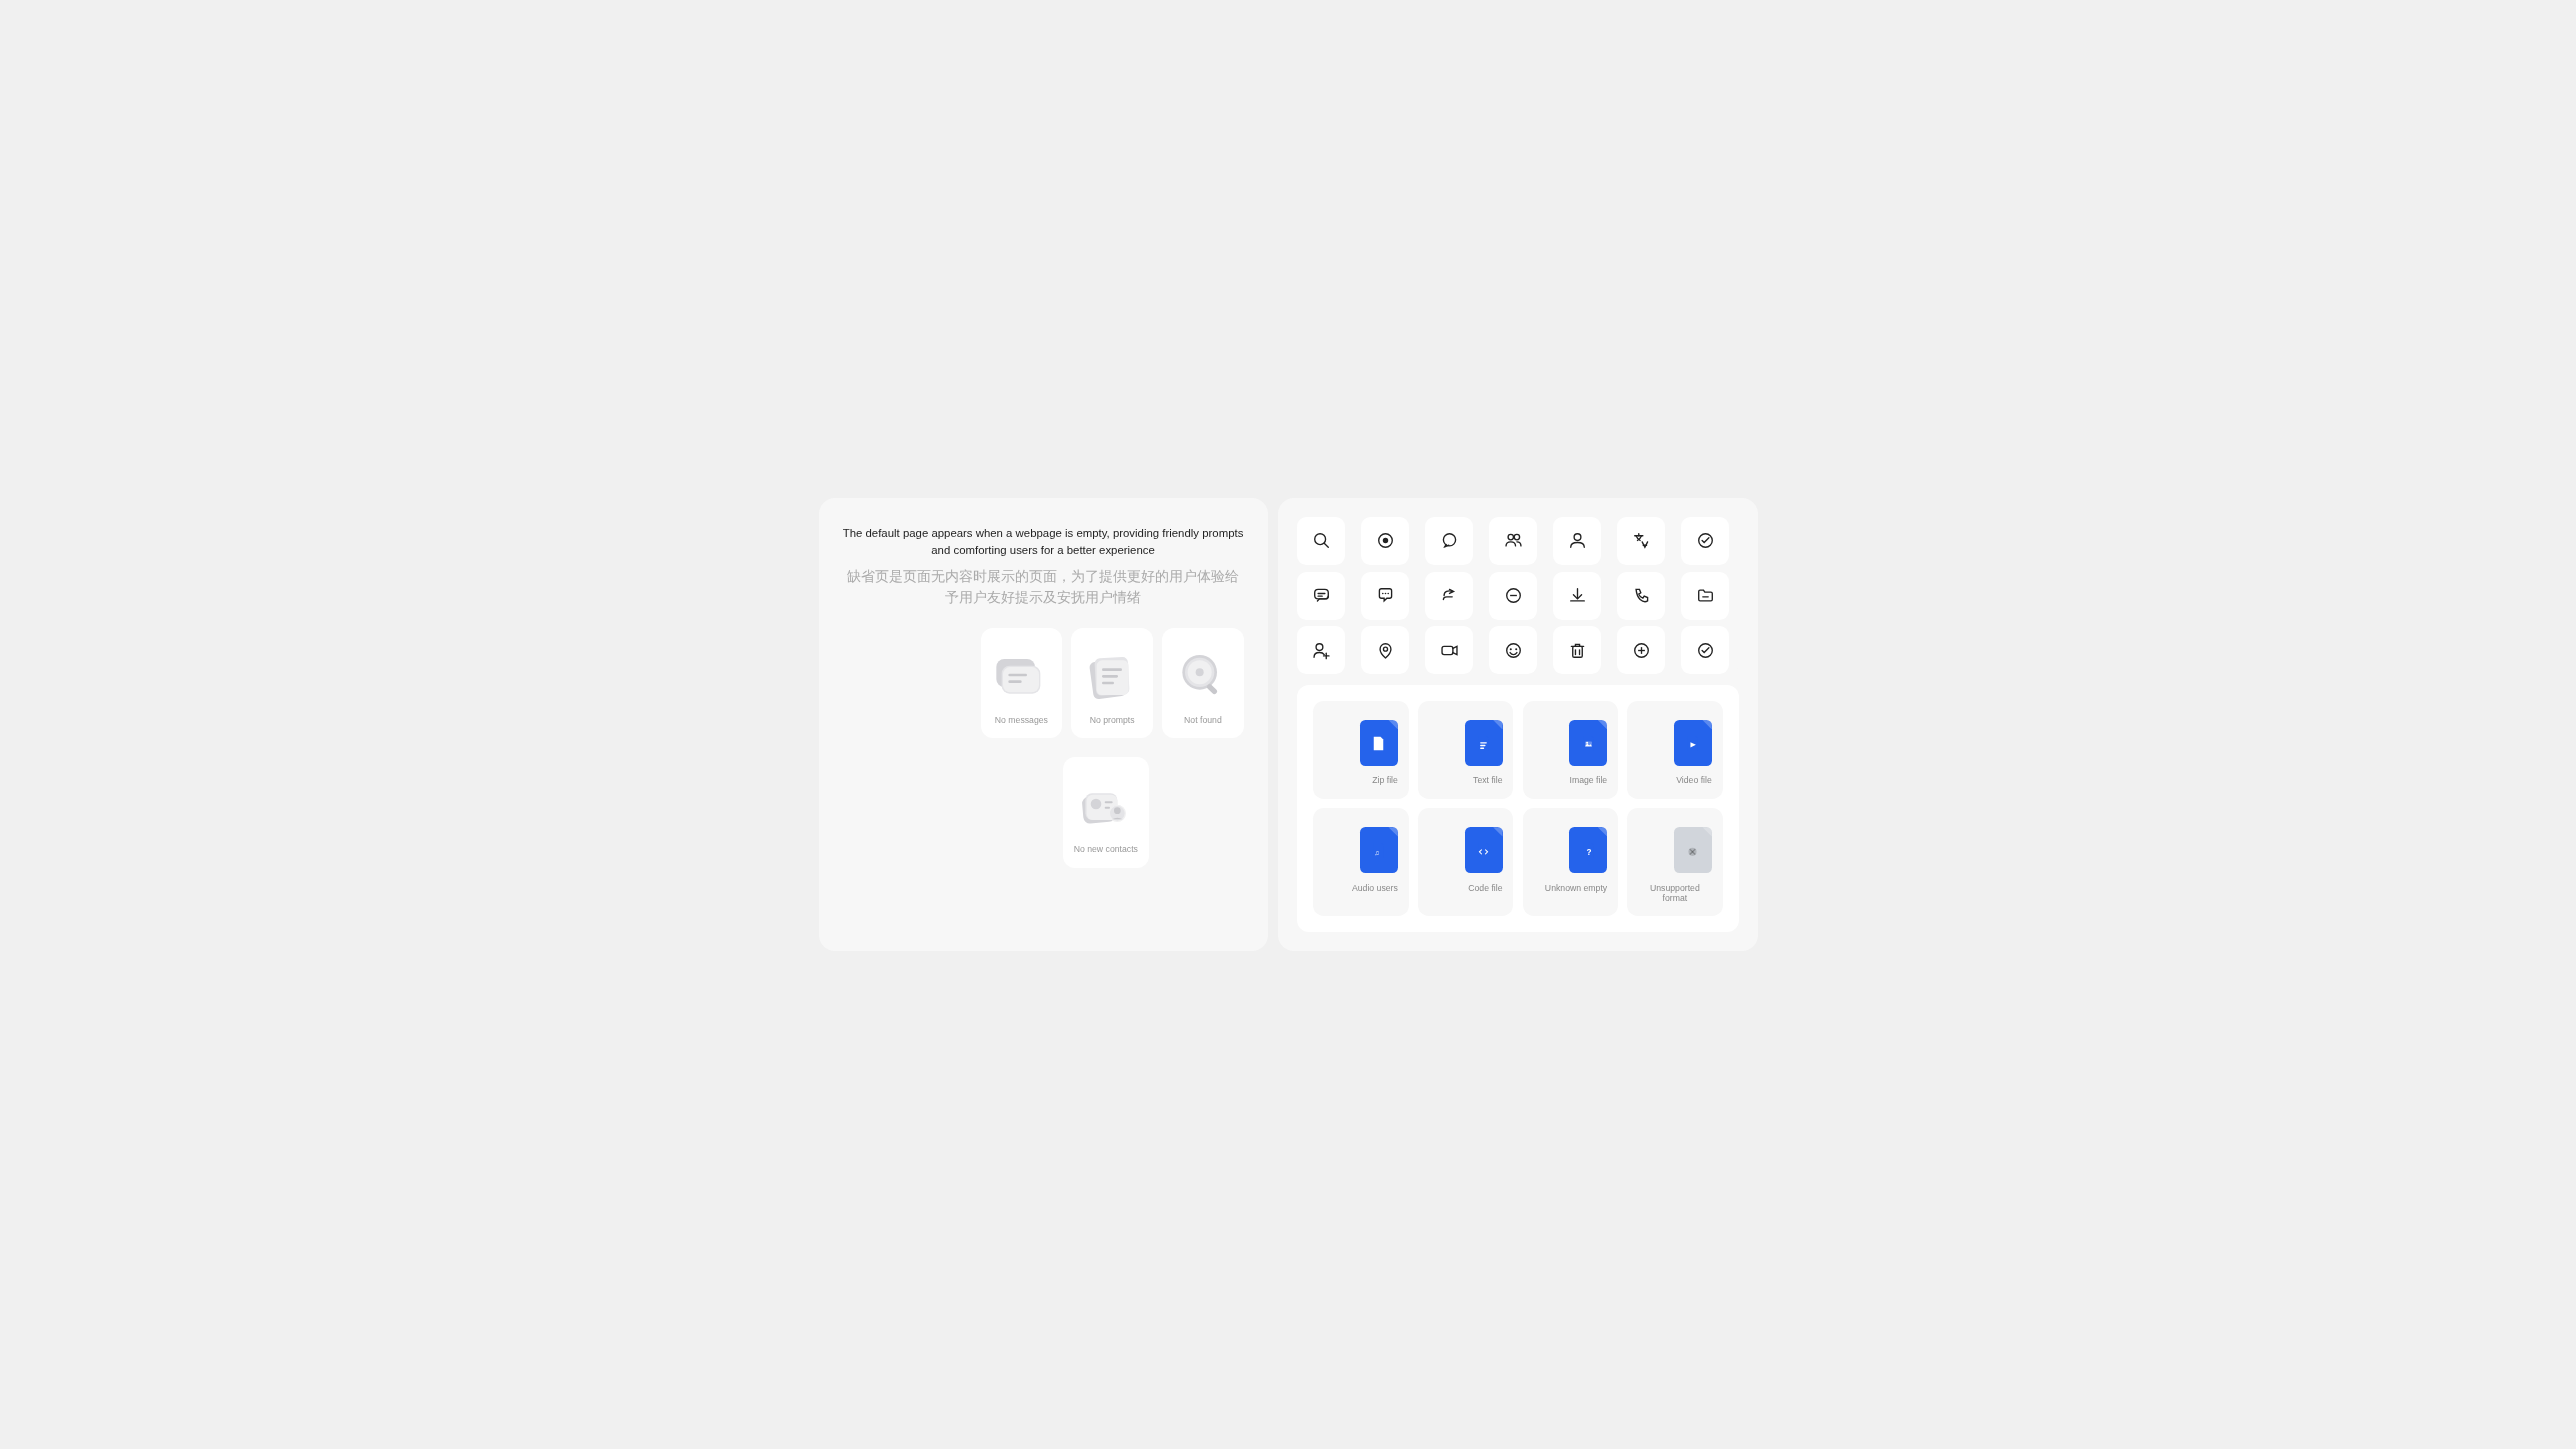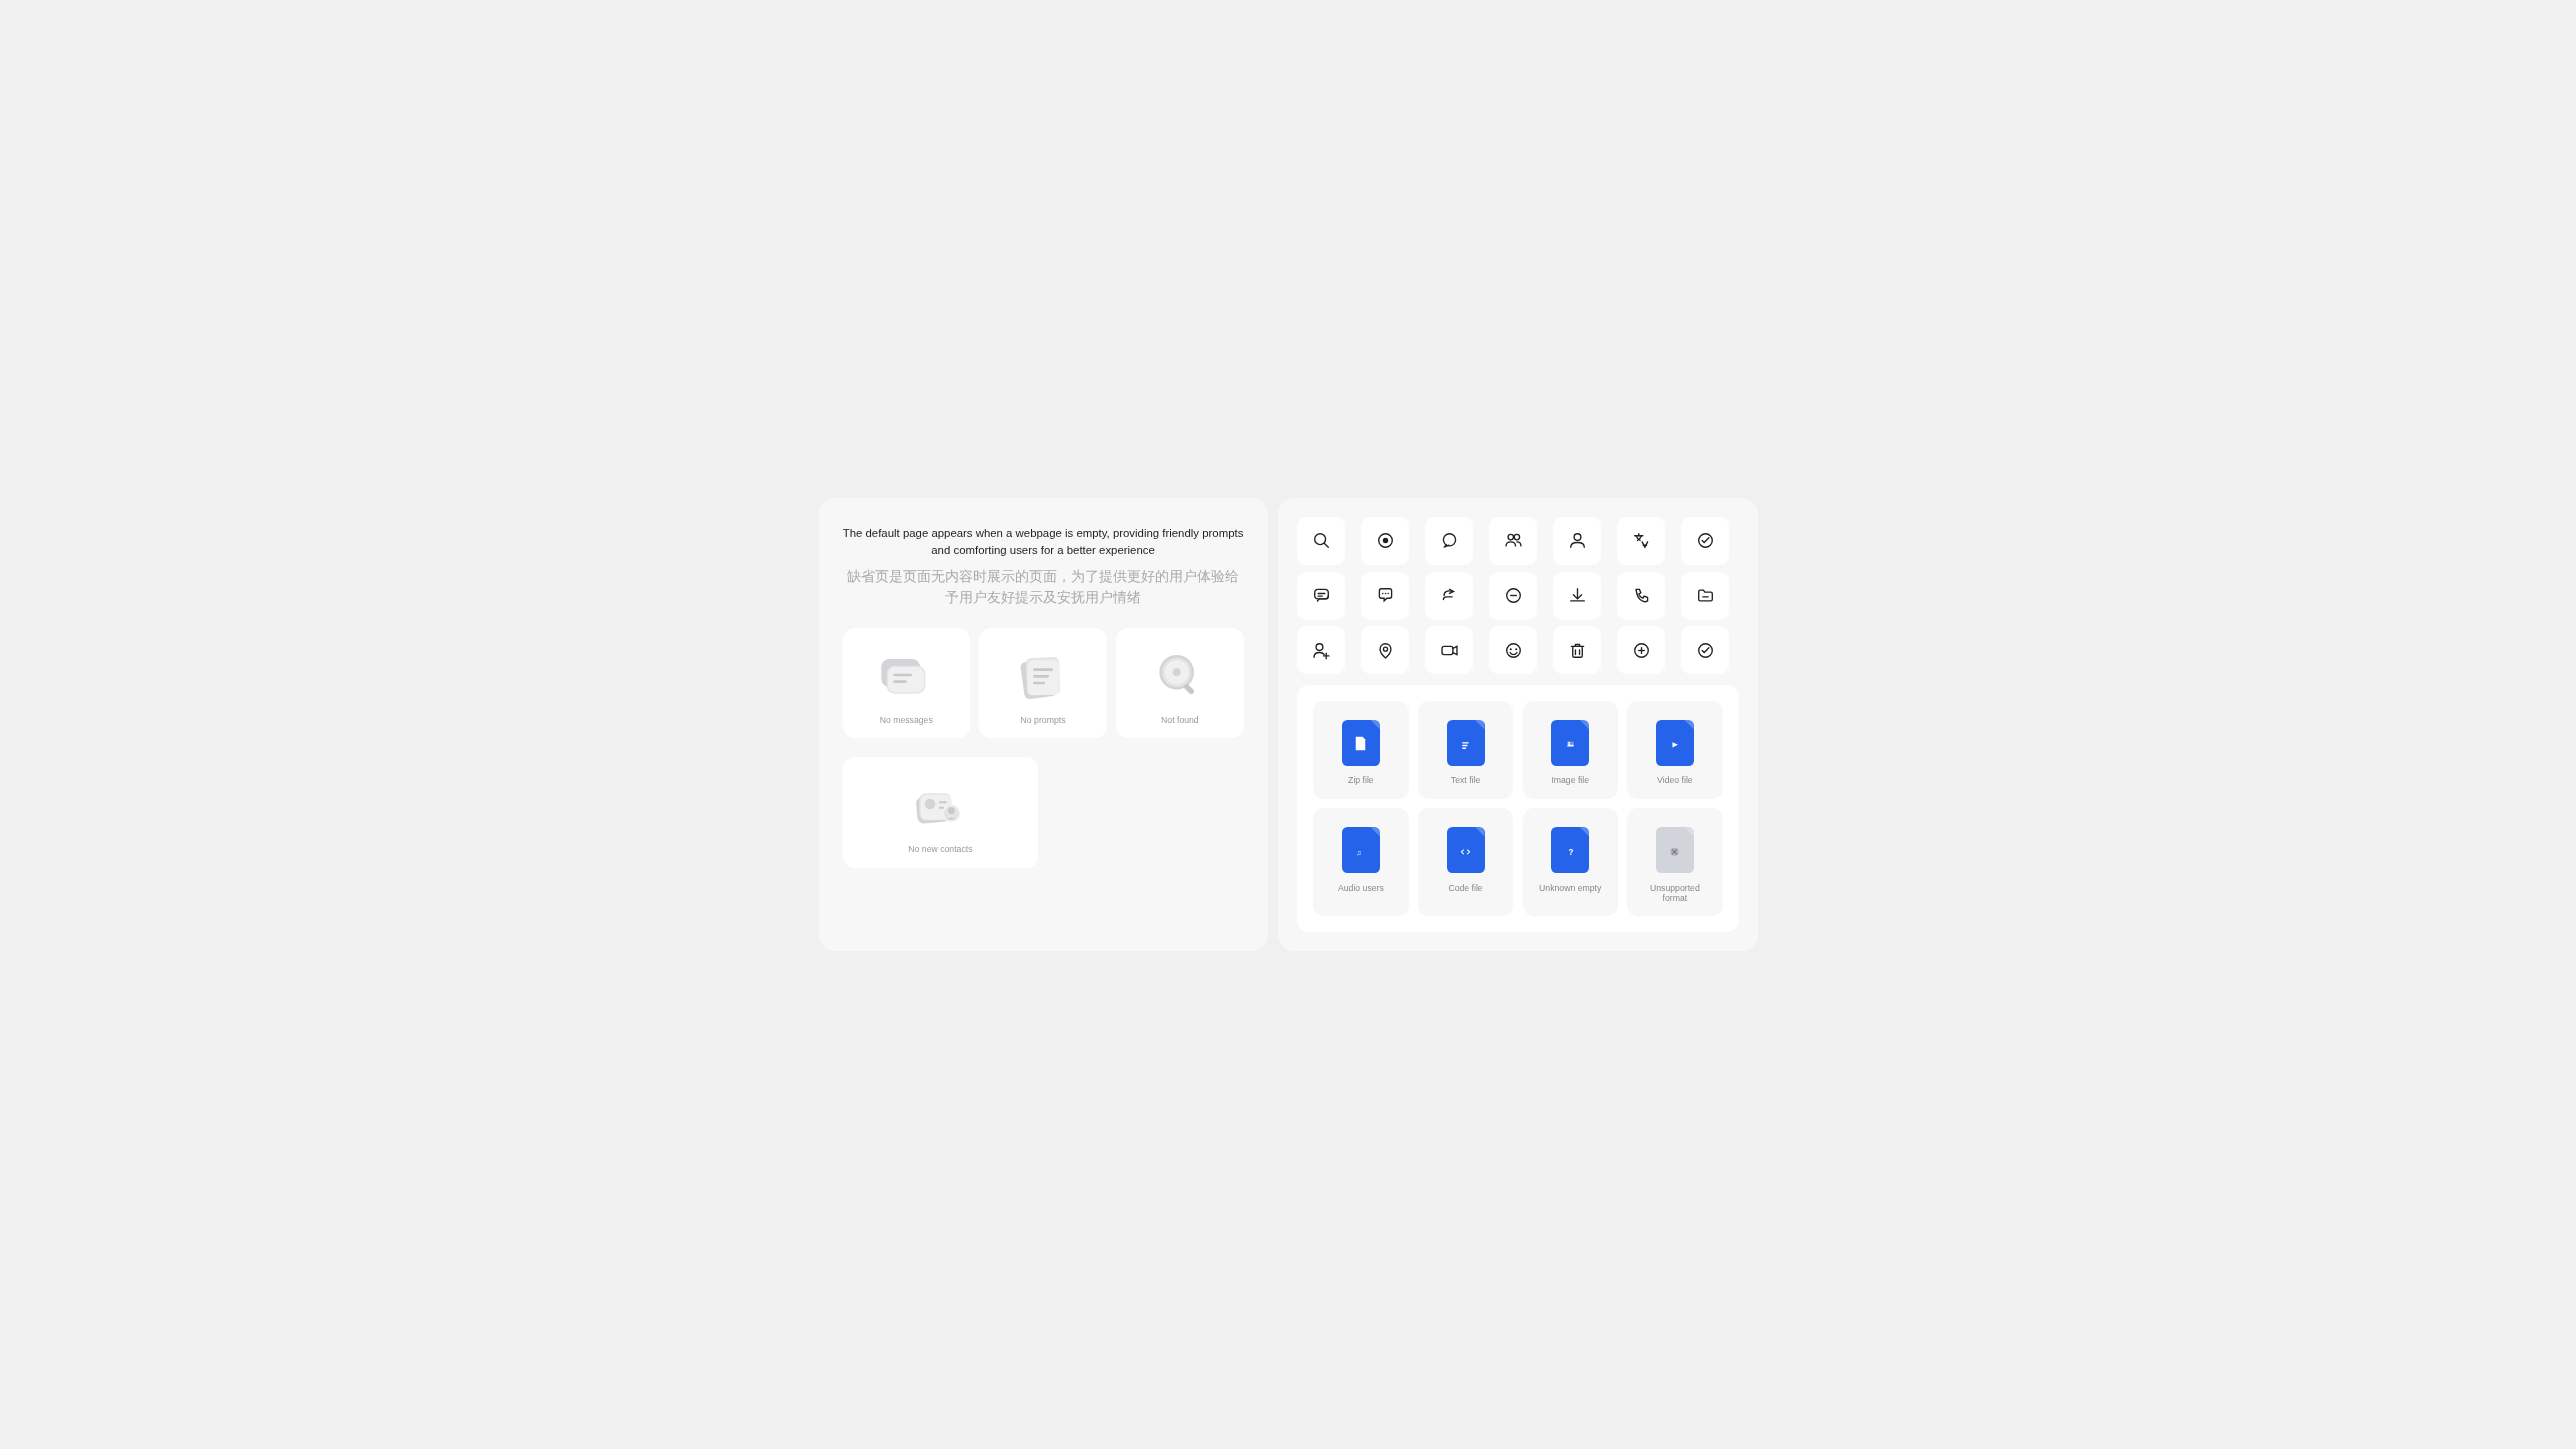--- a/index.html
+++ b/index.html
@@ -20,20 +20,21 @@
     }
     
     .left-panel {
       background: #f7f7f7;
       border-radius: 16px;
       padding: 27px 24px;
       flex: 1;
       display: flex;
       flex-direction: column;
       gap: 13.4px;
+      align-items: flex-end;
     }
     .header-section {
       text-align: center;
       margin-bottom: 6.7px;
     }
     .header-section .title {
       font-size: 11.4px;
       color: #222;
       line-height: 1.5;
       font-weight: 400;
@@ -123,21 +124,21 @@
       display: grid;
       grid-template-columns: repeat(4, 1fr);
       gap: 9.4px;
     }
     .file-card {
       background: #f7f7f7;
       border-radius: 10.7px;
       padding: 19px 10.7px 13.4px;
       display: flex;
       flex-direction: column;
-      align-items: center;
+      align-items: flex-end;
       gap: 9.4px;
     }
     .file-card .file-label {
       font-size: 8.7px;
       color: #888;
       text-align: center;
     }
     .file-icon {
       width: 38px;
       height: 46px;

